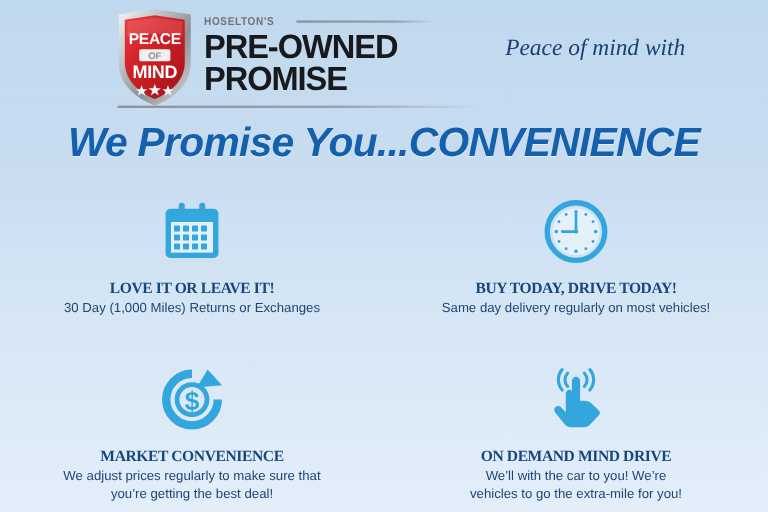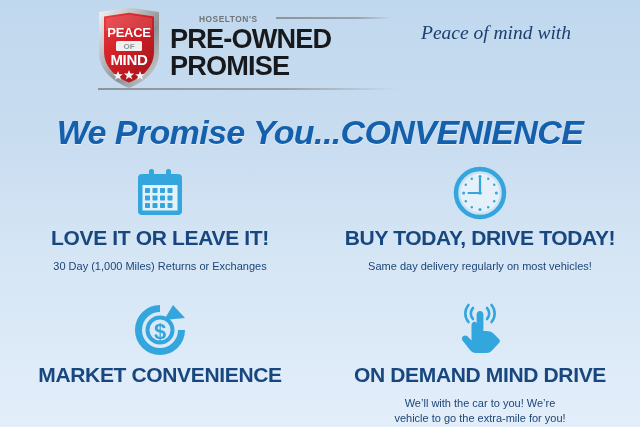--- a/index.html
+++ b/index.html
@@ -46,21 +46,20 @@
 
   .brand-block {
     position: relative;
     margin-left: 8px;
     padding-top: 6px;
   }
   .brand-top {
     display: flex;
     align-items: center;
     height: 12px;
-    margin-left: 29px;
   }
   .hoseltons {
     font-family: "Liberation Sans", sans-serif;
     font-size: 9.5px;
     font-weight: bold;
     letter-spacing: 0.6px;
     color: #6f7479;
     transform: scaleX(0.88);
     transform-origin: left center;
     white-space: nowrap;
@@ -89,37 +88,37 @@
     top: 88px;
     width: 300px;
     height: 2px;
     background: linear-gradient(to right, #8d959c 0%, #9aa2a9 62%, rgba(154,162,169,0) 100%);
   }
 
   
   .tagline {
     position: absolute;
     left: 368px;
-    top: 20px;
+    top: 28px;
     width: 256px;
     text-align: center;
     font-family: "Liberation Serif", serif;
     font-style: italic;
     font-size: 19.5px;
     line-height: 25px;
     color: #1b3f70;
   }
   .tagline .t1 { display:block; }
   .tagline .t2 { display:block; }
 
   
   .headline {
     position: absolute;
     left: 0;
-    top: 112px;
+    top: 99px;
     width: 640px;
     text-align: center;
     font-family: "Liberation Sans", sans-serif;
     font-weight: bold;
     font-style: italic;
     font-size: 34px;
     line-height: 40px;
     letter-spacing: -0.6px;
     color: #1560ad;
     text-shadow: 0 1px 0 rgba(255,255,255,0.55);
@@ -145,31 +144,31 @@
     padding-top: 4px;
   }
   .cell.row2 { padding-top: 10px; }
   .cell-icon {
     height: 62px;
     display: flex;
     align-items: center;
     justify-content: center;
   }
   .cell-title {
-    margin-top: 2px;
-    font-family: Liberation Sans, sans-serif;
+    margin-top: 8px;
+    font-family: Liberation Serif, serif;
     font-weight: bold;
-    font-size: 21px;
+    font-size: 13px;
     letter-spacing: -0.35px;
     color: #17477e;
     text-align: center;
     white-space: nowrap;
   }
   .cell-desc {
-    margin-top: 9px;
+    margin-top: 2px;
     font-family: "Liberation Sans", sans-serif;
     font-size: 11px;
     line-height: 15px;
     color: #1d4577;
     text-align: center;
     max-width: 250px;
   }
   .cell-desc .l2 { display:block; }
 </style>
 </head>
@@ -294,35 +293,39 @@
     <div class="cell row2">
       <div class="cell-icon">
         <svg width="54" height="54" viewBox="0 0 54 54" xmlns="http://www.w3.org/2000/svg">
           <path d="M27 5.5 A21.5 21.5 0 1 0 48.5 27" fill="none" stroke="#32a6dd" stroke-width="7" stroke-linecap="butt"></path>
           <polygon points="40,2 52,15 31,17" fill="#32a6dd"></polygon>
           <circle cx="27" cy="27" r="12.5" fill="none" stroke="#32a6dd" stroke-width="4"></circle>
           <text x="27" y="35.5" text-anchor="middle" font-family="Liberation Sans, sans-serif" font-size="22" font-weight="bold" fill="#32a6dd">$</text>
         </svg>
       </div>
       <div class="cell-title">MARKET CONVENIENCE</div>
+      <div class="cell-desc">
+        <span>We adjust prices regularly to make sure that</span>
+        <span class="l2">you’re getting the best deal!</span>
+      </div>
     </div>
 
     <div class="cell row2">
       <div class="cell-icon">
         <svg width="54" height="54" viewBox="0 0 54 54" xmlns="http://www.w3.org/2000/svg">
           <g fill="none" stroke="#32a6dd" stroke-width="2.6" stroke-linecap="round">
             <path d="M20 16 A8 8 0 0 1 20 5"></path>
             <path d="M15.5 19 A13 13 0 0 1 15.5 2"></path>
             <path d="M34 16 A8 8 0 0 0 34 5"></path>
             <path d="M38.5 19 A13 13 0 0 0 38.5 2"></path>
           </g>
           <path d="M27 8 C29 8 30.4 9.6 30.4 11.5 L30.4 28 L33.5 28 C36.5 28 38.6 28.8 40.5 30.6 L46 36 C47.2 37.2 47.2 38.8 46 40 L39 47.5 C37.6 49.2 35.8 50 33.4 50 L23 50 C20.4 50 18.6 49 17 47 L9.5 37.5 C8.4 36 8.8 34 10.3 33 C11.8 32 13.6 32.4 14.7 33.6 L18.5 37.5 L18.5 22 C18.5 20.2 19.9 18.7 21.7 18.7 C23.5 18.7 23.6 20.2 23.6 22 L23.6 11.5 C23.6 9.6 25 8 27 8 Z" fill="#32a6dd"></path>
         </svg>
       </div>
       <div class="cell-title">ON DEMAND MIND DRIVE</div>
       <div class="cell-desc">
         <span>We’ll with the car to you! We’re</span>
-        <span class="l2">vehicle to go the extra-mile for you!</span>
+        <span class="l2">vehicles to go the extra-mile for you!</span>
       </div>
     </div>
 
   </div>
 </div>
 
 </body></html>

